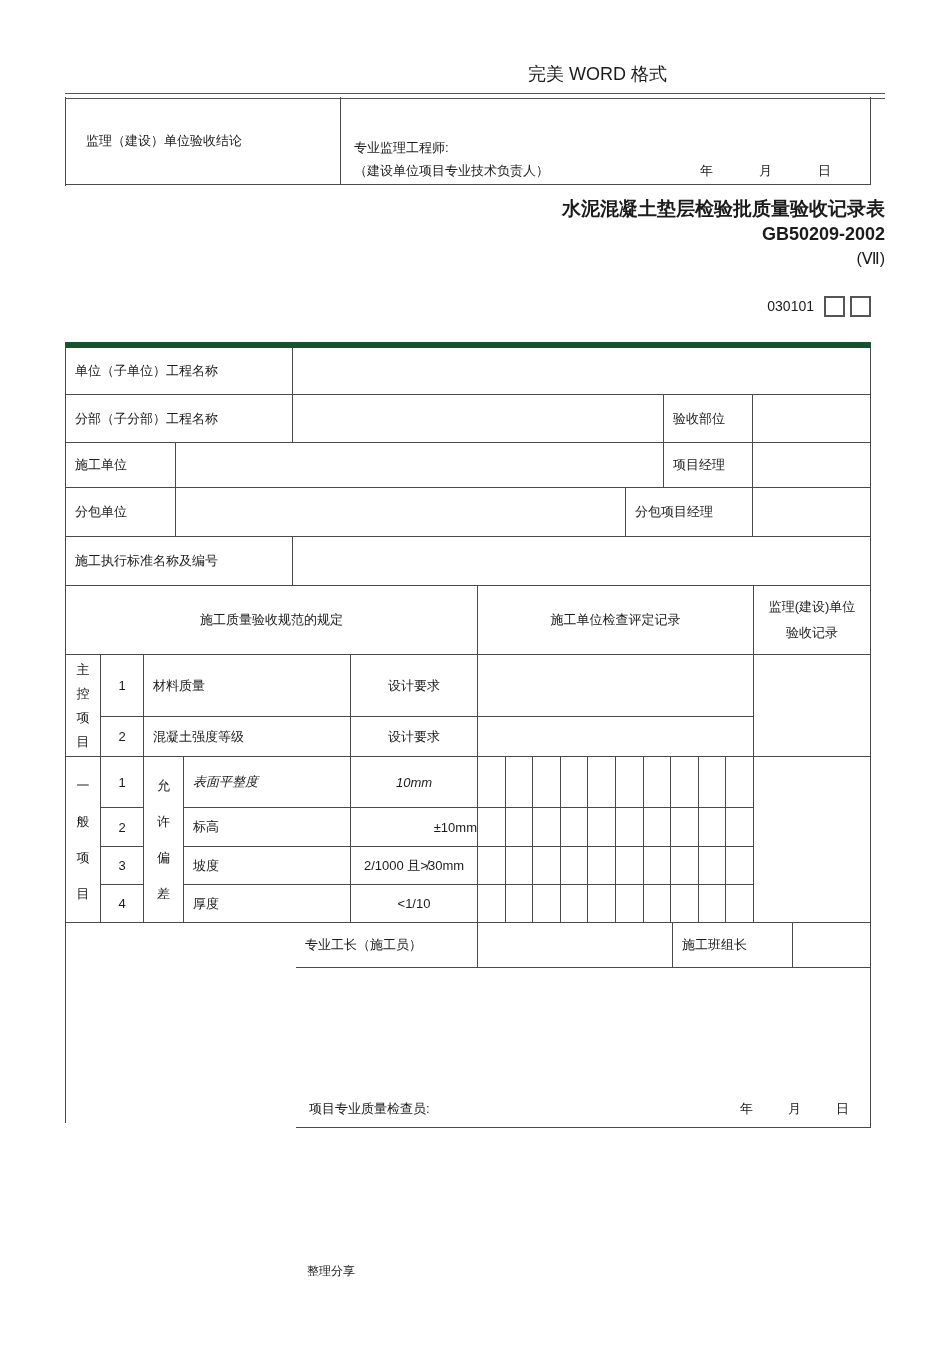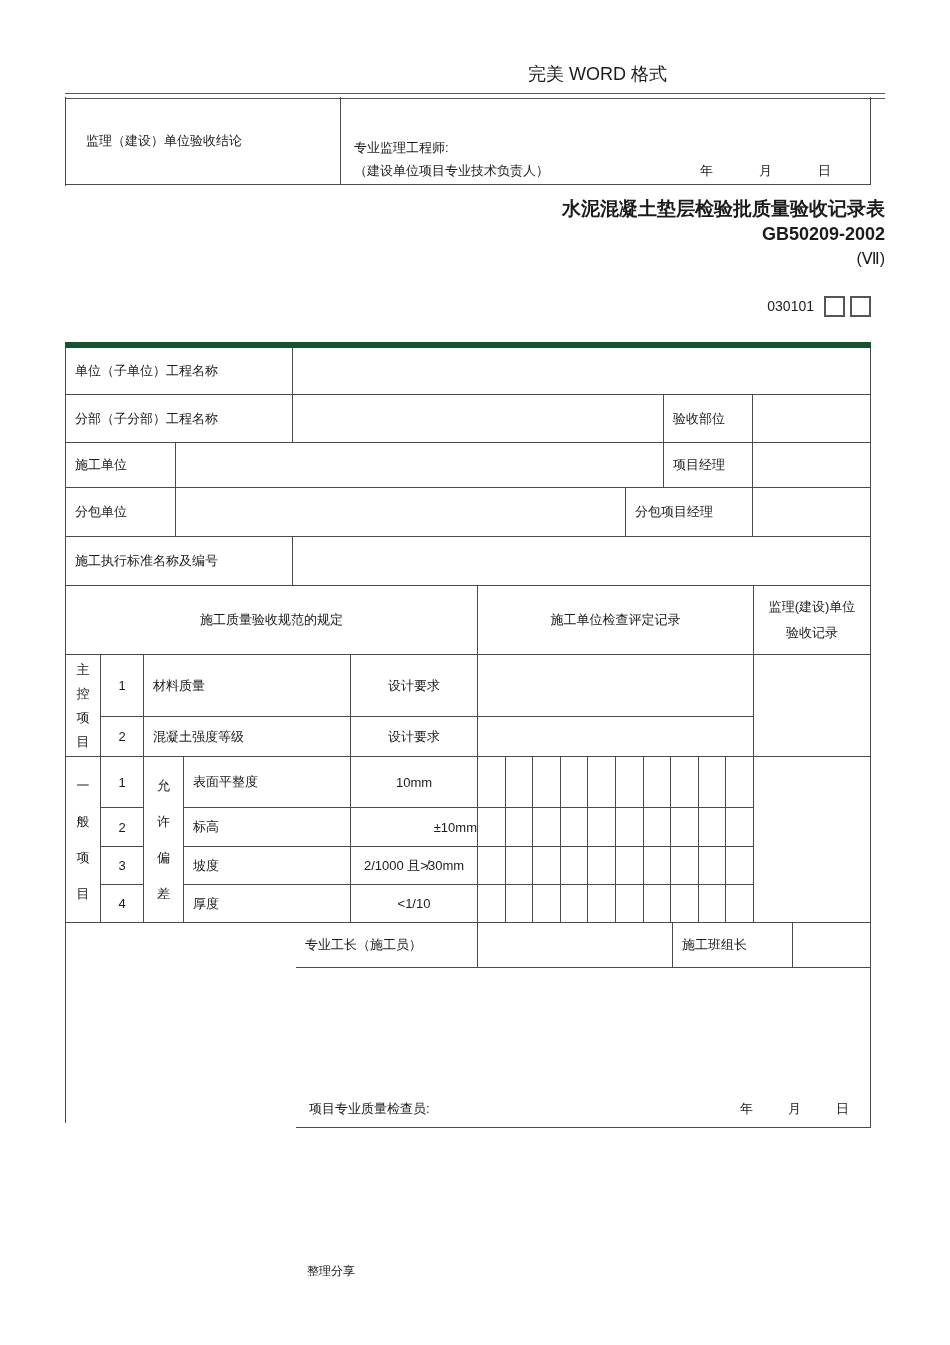--- a/index.html
+++ b/index.html
@@ -151,24 +151,24 @@
     <div class="cell vcell" style="left:0;top:409px;width:35px;height:166px;">
       <span class="vtext lh36">一般项目</span>
     </div>
     <div class="cell vcell" style="left:78px;top:409px;width:40px;height:166px;">
       <span class="vtext lh36">允许偏差</span>
     </div>
 
     <div class="cell ctr" style="left:35px;top:409px;width:43px;height:51px;">
       <span>1</span>
     </div>
-    <div class="cell lft" style="left:118px;top:409px;width:167px;height:51px;">
+    <div class="cell lft" style="left:118px;top:409px;width:167px;height:51px;font-style:italic;">
       <span>表面平整度</span>
     </div>
-    <div class="cell ctr" style="left:285px;top:409px;width:127px;height:51px;">
+    <div class="cell ctr" style="left:285px;top:409px;width:127px;height:51px;font-style:italic;">
       <span class="nowrap">10mm</span>
     </div>
     <div class="cell grid10" style="left:412px;top:409px;width:276px;height:51px;"></div>
 
     <div class="cell ctr" style="left:35px;top:460px;width:43px;height:39px;">
       <span>2</span>
     </div>
     <div class="cell lft" style="left:118px;top:460px;width:167px;height:39px;">
       <span>标高</span>
     </div>

